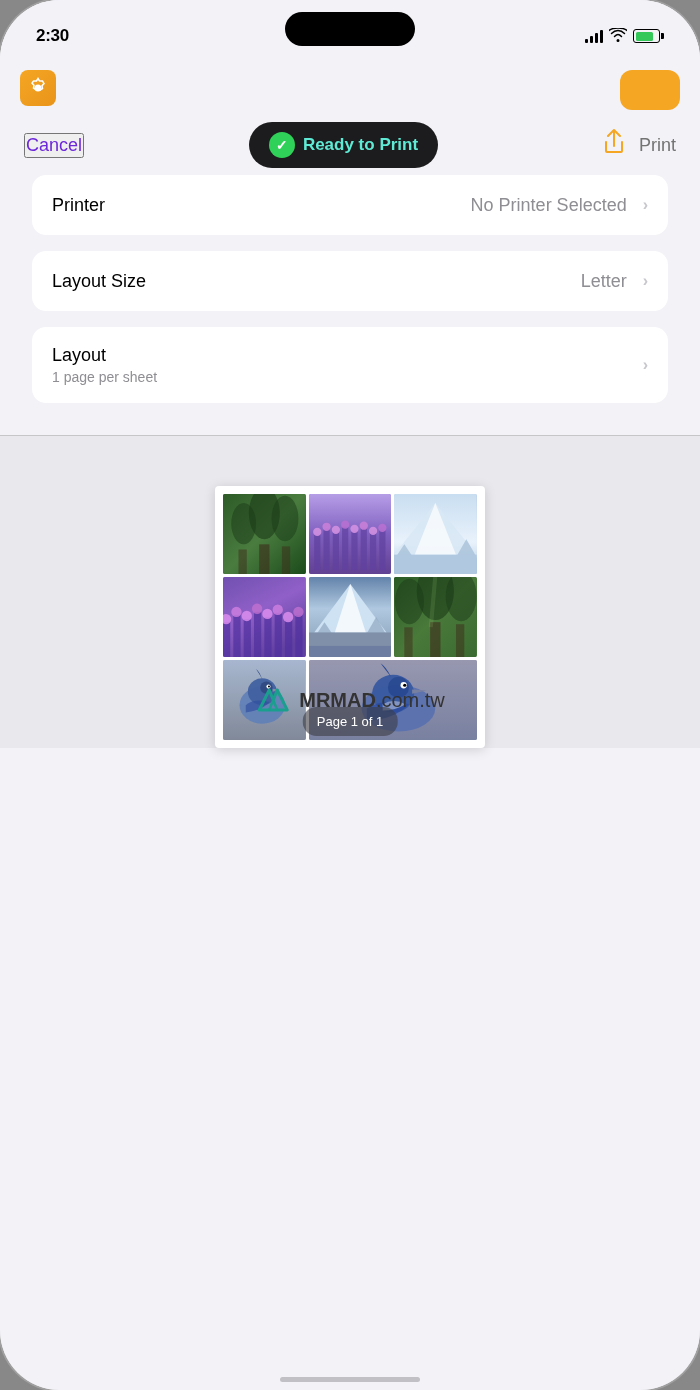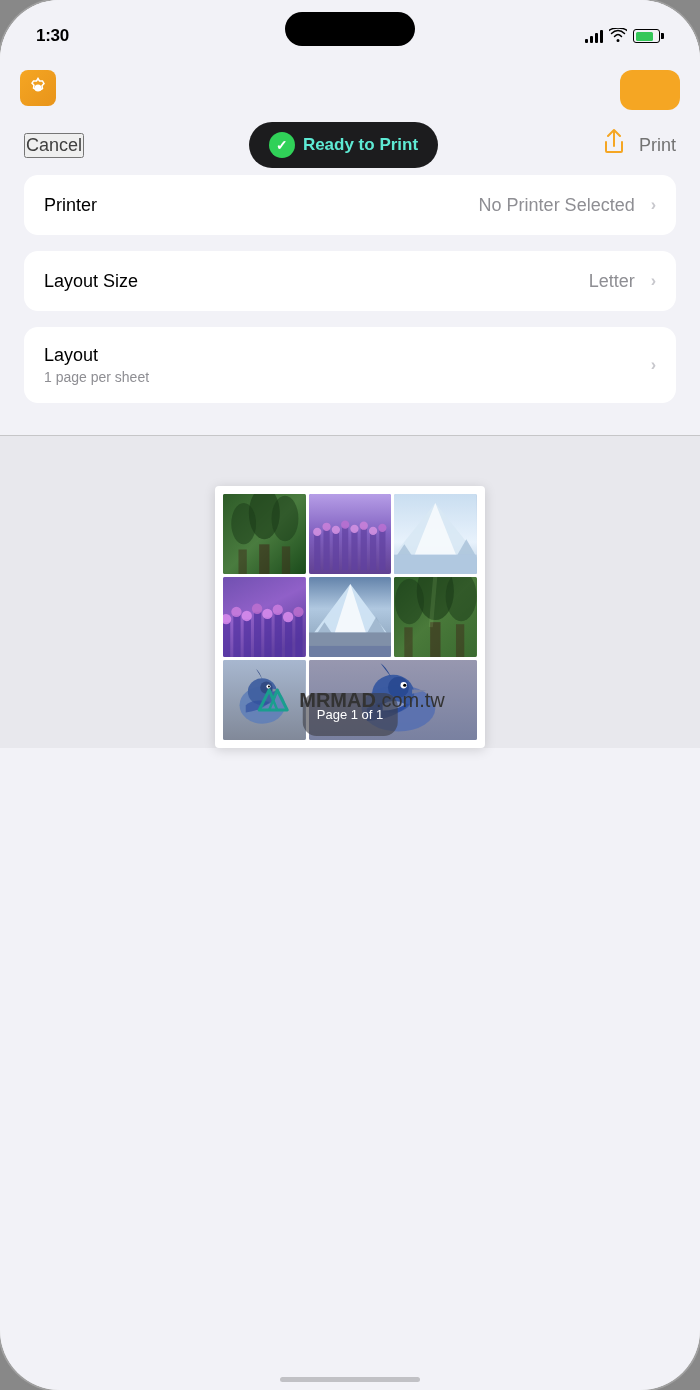--- a/index.html
+++ b/index.html
@@ -156,21 +156,21 @@
       display: flex;
       align-items: center;
       justify-content: space-between;
       padding: 0 24px;
       height: 60px;
       margin-top: 55px;
     }
 
     .cancel-btn {
       font-size: 18px;
-      color: #404040;
+      color: #6d28d9;
       font-weight: 400;
       cursor: pointer;
     }
 
     .ready-to-print-pill {
       background: #1c1c1e;
       border-radius: 30px;
       display: flex;
       align-items: center;
       gap: 8px;
@@ -328,21 +328,21 @@
     }
 
     .page-indicator {
       position: absolute;
       bottom: 12px;
       left: 50%;
       transform: translateX(-50%);
       background: rgba(60,60,67,0.6);
       color: #fff;
       font-size: 13px;
-      padding: 14px 14px;
+      padding: 7px 14px;
       border-radius: 14px;
       white-space: nowrap;
     }
 
     
     .watermark {
       position: absolute;
       bottom: 30px;
       left: 50%;
       transform: translateX(-50%);
@@ -375,21 +375,21 @@
       transform: translateX(-50%);
       width: 140px;
       height: 5px;
       background: #000;
       border-radius: 3px;
       opacity: 0.2;
     }
 
     .upper-section {
       background: #f2f2f7;
-      padding: 0 24px 16px;
+      padding: 0 32px 16px;
     }
 
     .divider-line {
       height: 1px;
       background: #c6c6c8;
       margin: 0;
     }
 
     .lower-section {
       flex: 1;
@@ -401,21 +401,21 @@
       position: relative;
     }
   </style>
 </head>
 <body>
 
 <div class="phone-frame">
   <div class="phone-screen">
 
     <div class="status-bar">
-      <span class="status-time">1:30</span>
+      <span class="status-time">2:30</span>
       <div class="dynamic-island"></div>
       <div class="status-icons">
         <div class="signal-bars">
           <div class="signal-bar"></div>
           <div class="signal-bar"></div>
           <div class="signal-bar"></div>
           <div class="signal-bar"></div>
         </div>
         <span class="wifi-icon">
           <svg width="18" height="14" viewBox="0 0 18 14" fill="none">

